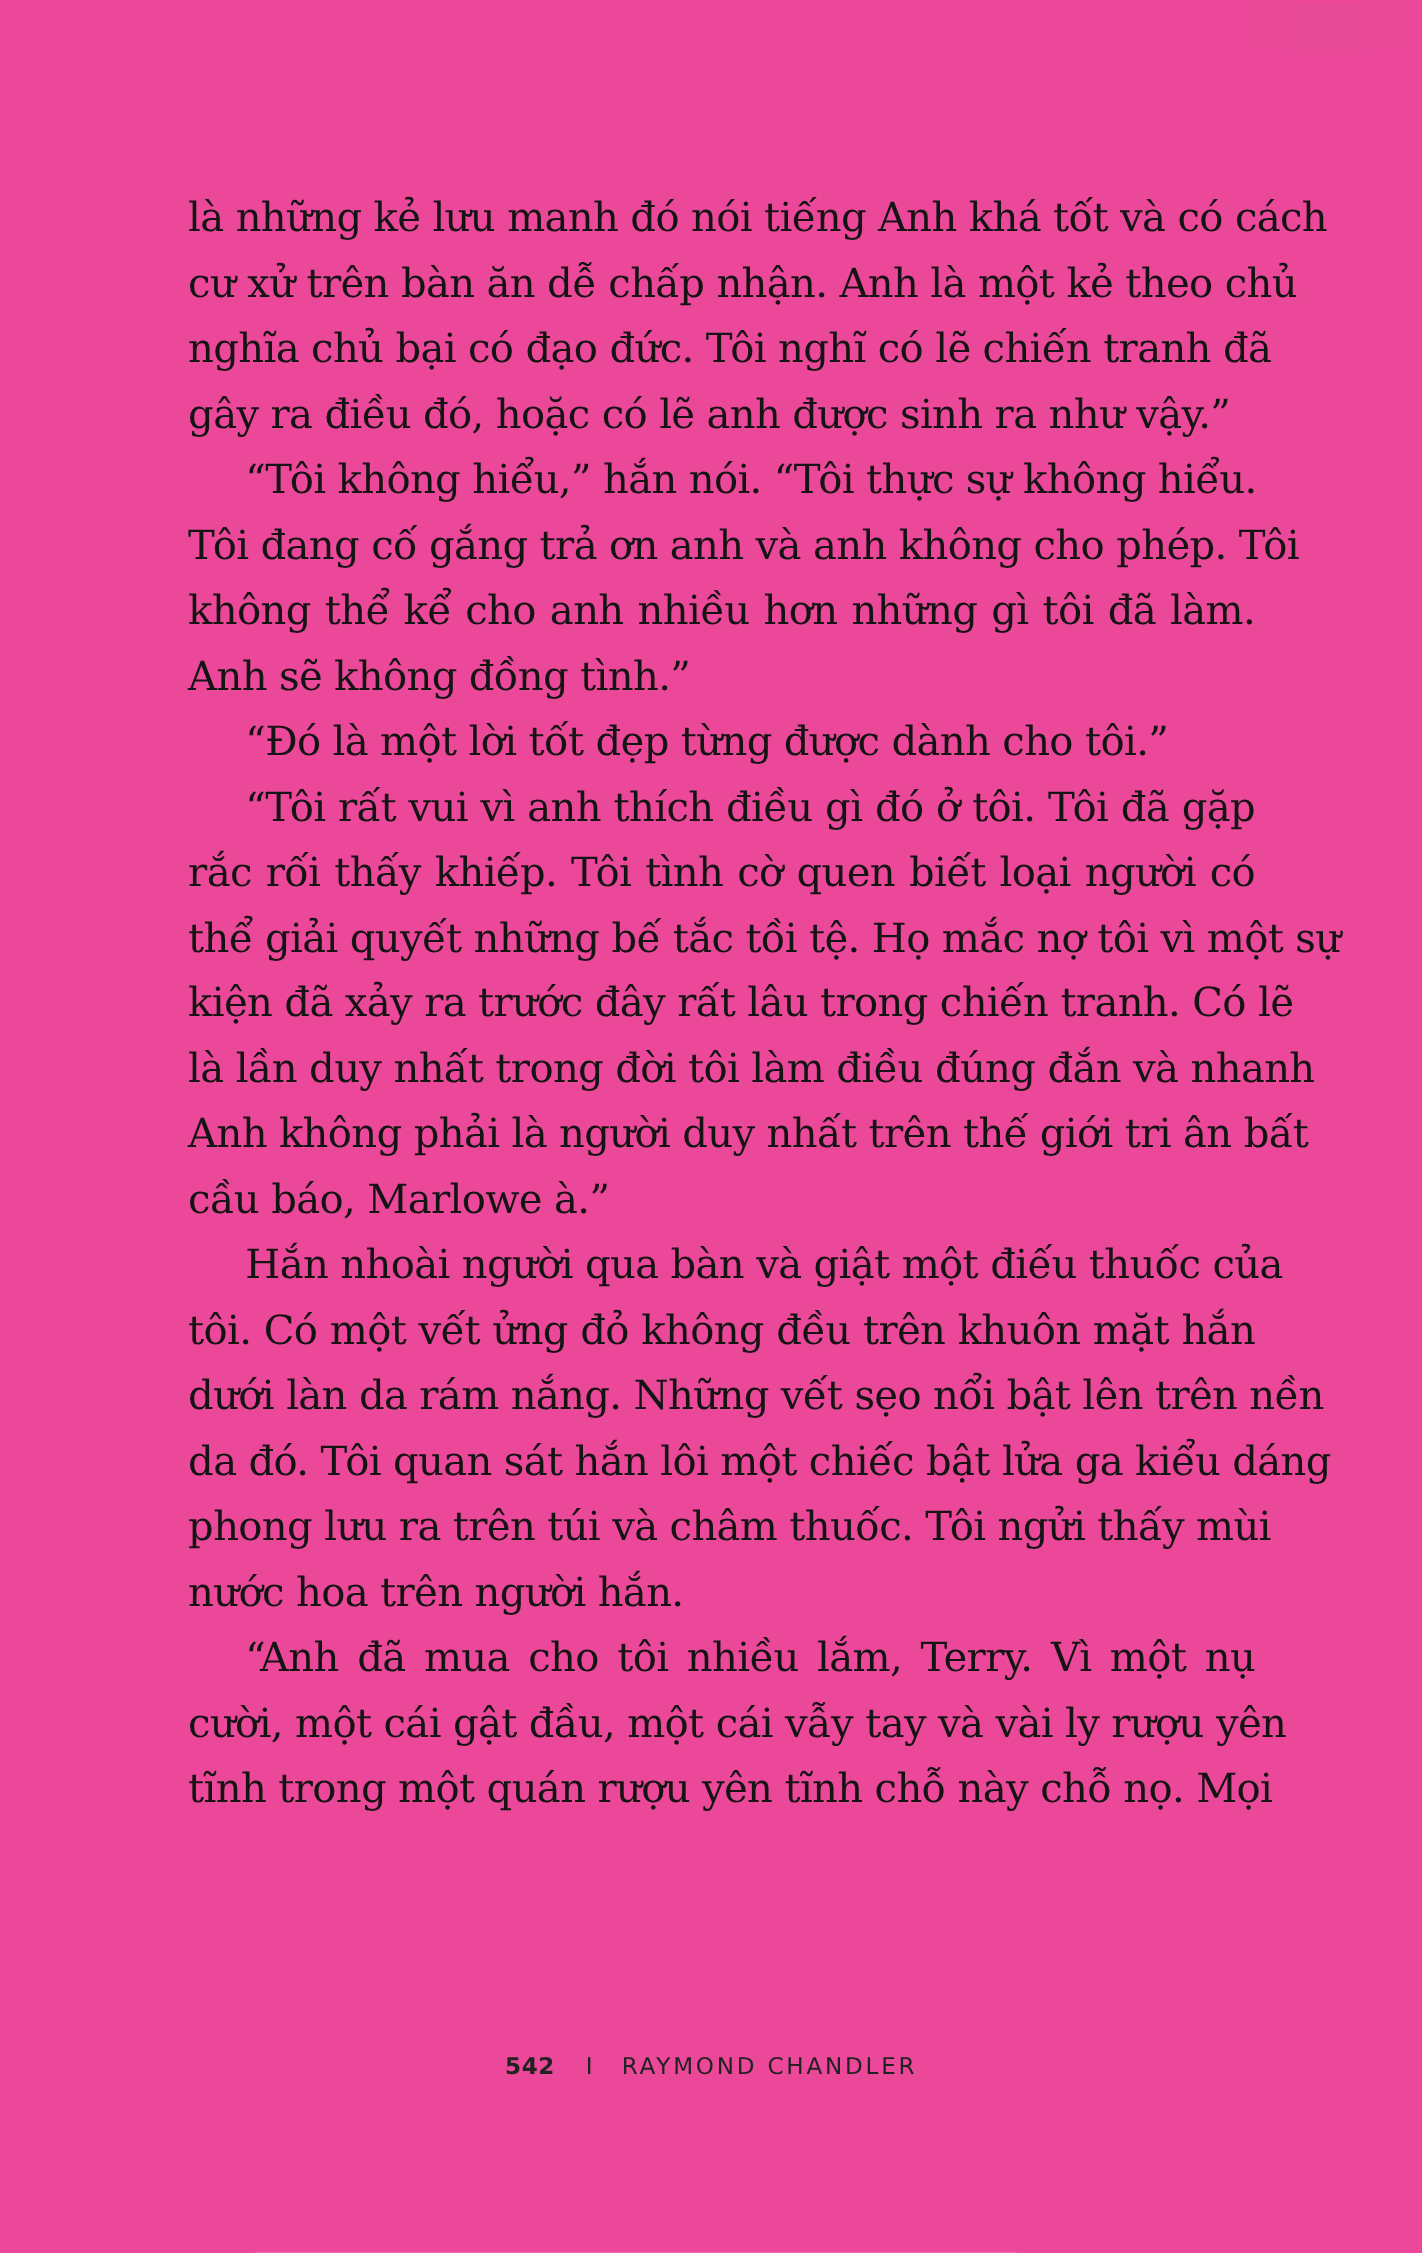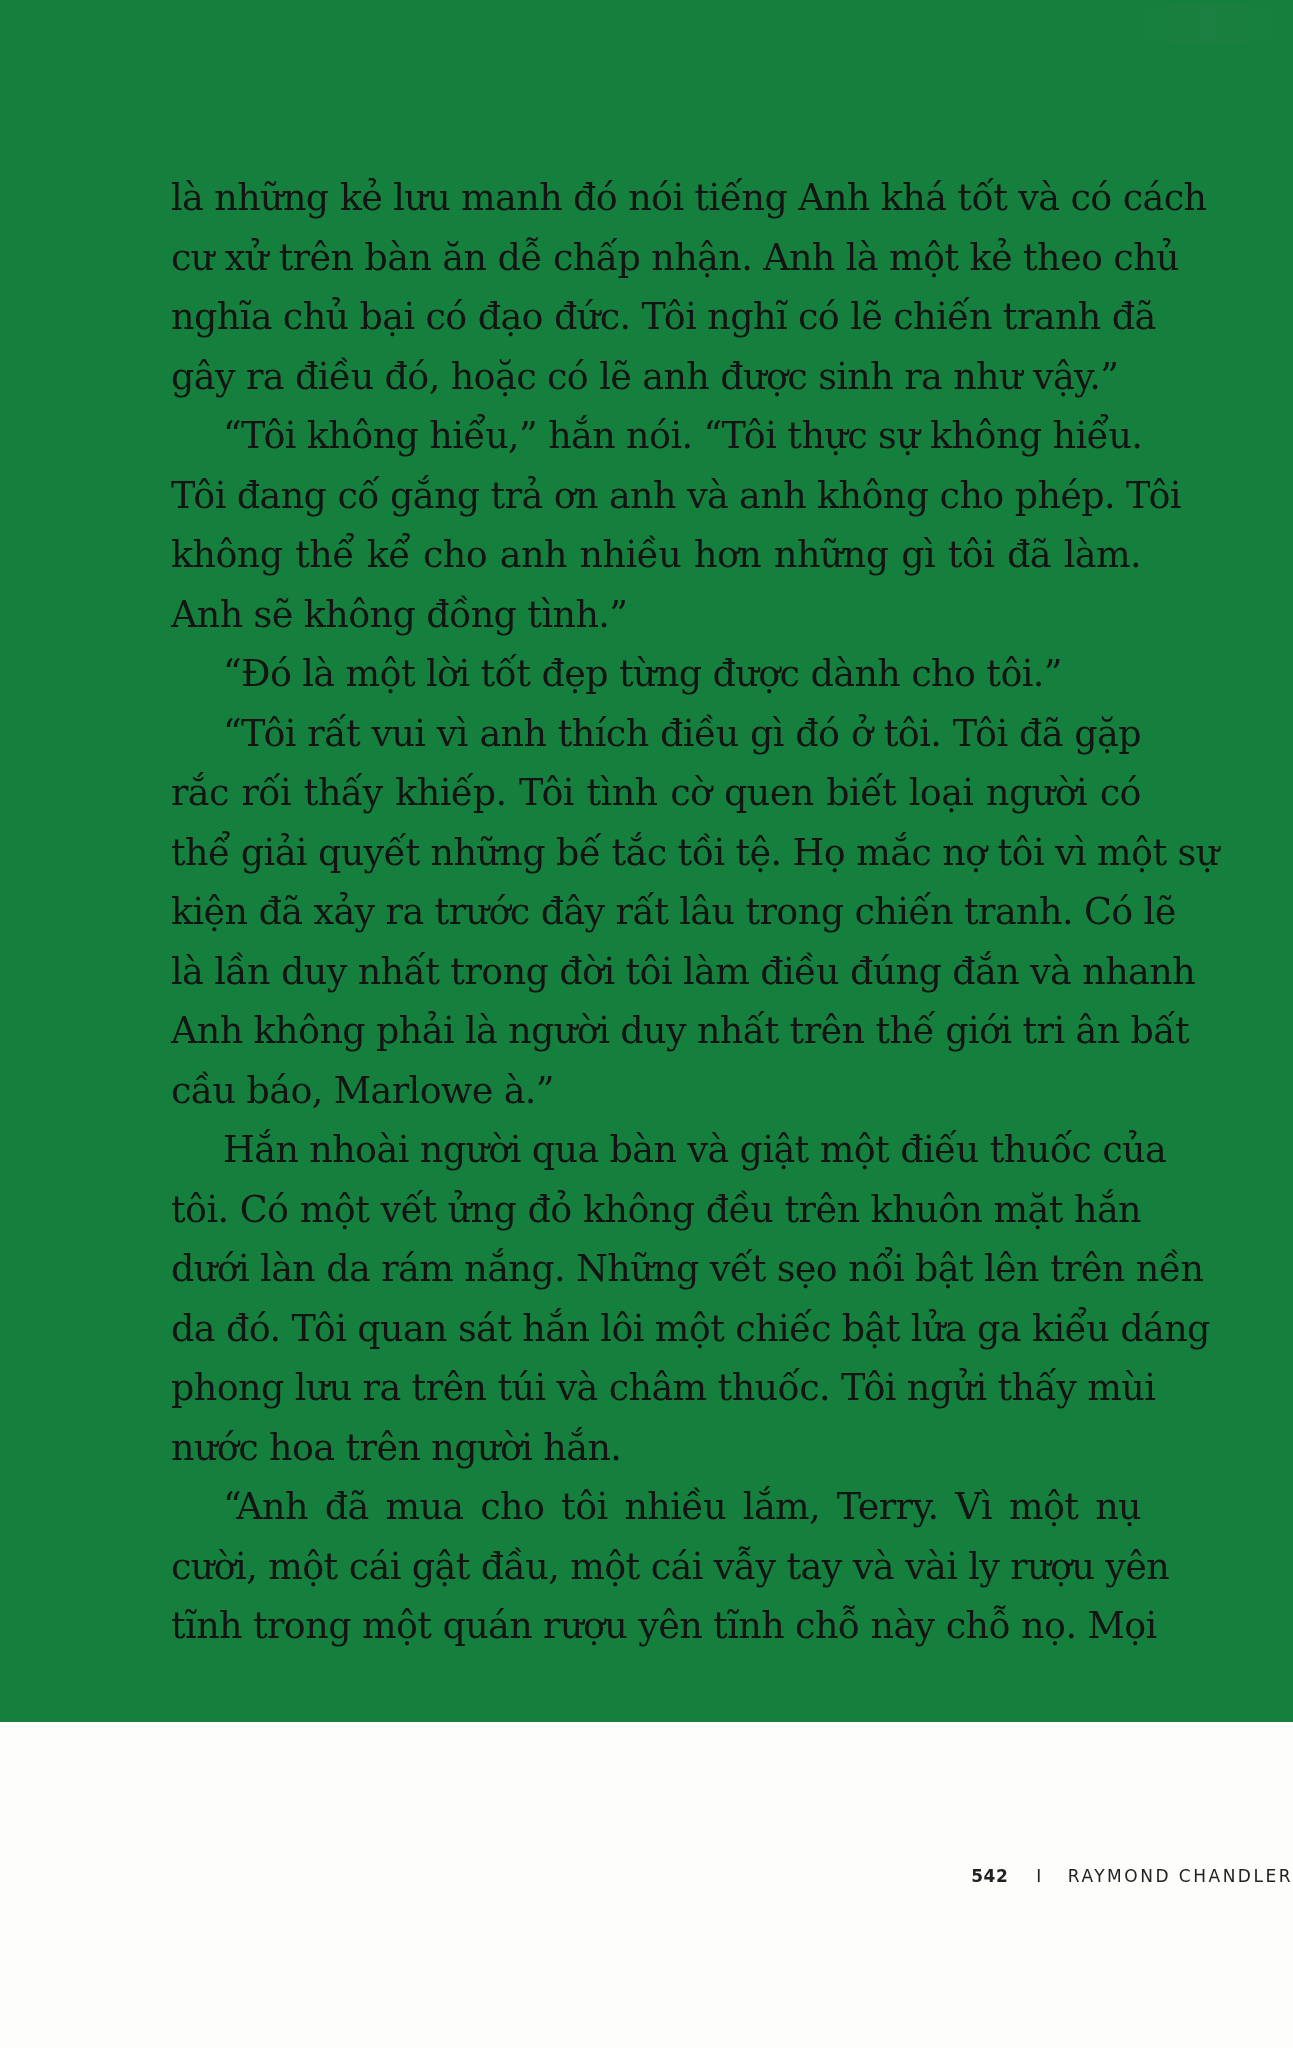--- a/index.html
+++ b/index.html
@@ -10,22 +10,22 @@
     body {
       width: 1293px;
       height: 2048px;
       position: relative;
       overflow: hidden;
     }
     .page {
       position: absolute;
       left: 0; top: 0;
       width: 1293px;
-      height: 1722px;
-      background: #15803d;
+      height: 2048px;
+      background: #ec4899;
     }
     .text-block {
       position: absolute;
       left: 171px;
       top: 168px;
       width: 970px;
       font-family: "DejaVu Serif", "Liberation Serif", serif;
       font-size: 36.5px;
       line-height: 59.5px;
       color: #141414;
@@ -42,23 +42,23 @@
       padding-left: 52px;
     }
     .line.last {
       text-align-last: left;
     }
     .footer {
       position: absolute;
       top: 1866px;
       left: 0;
       width: 1293px;
-      text-align: right;
+      text-align: center;
       font-family: "DejaVu Sans", "Liberation Sans", sans-serif;
-      font-size: 17px;
+      font-size: 21px;
       color: #222;
       letter-spacing: 2.5px;
     }
     .footer .num {
       font-weight: bold;
       letter-spacing: 0.5px;
     }
     .footer .sep {
       display: inline-block;
       margin: 0 24px 0 28px;

